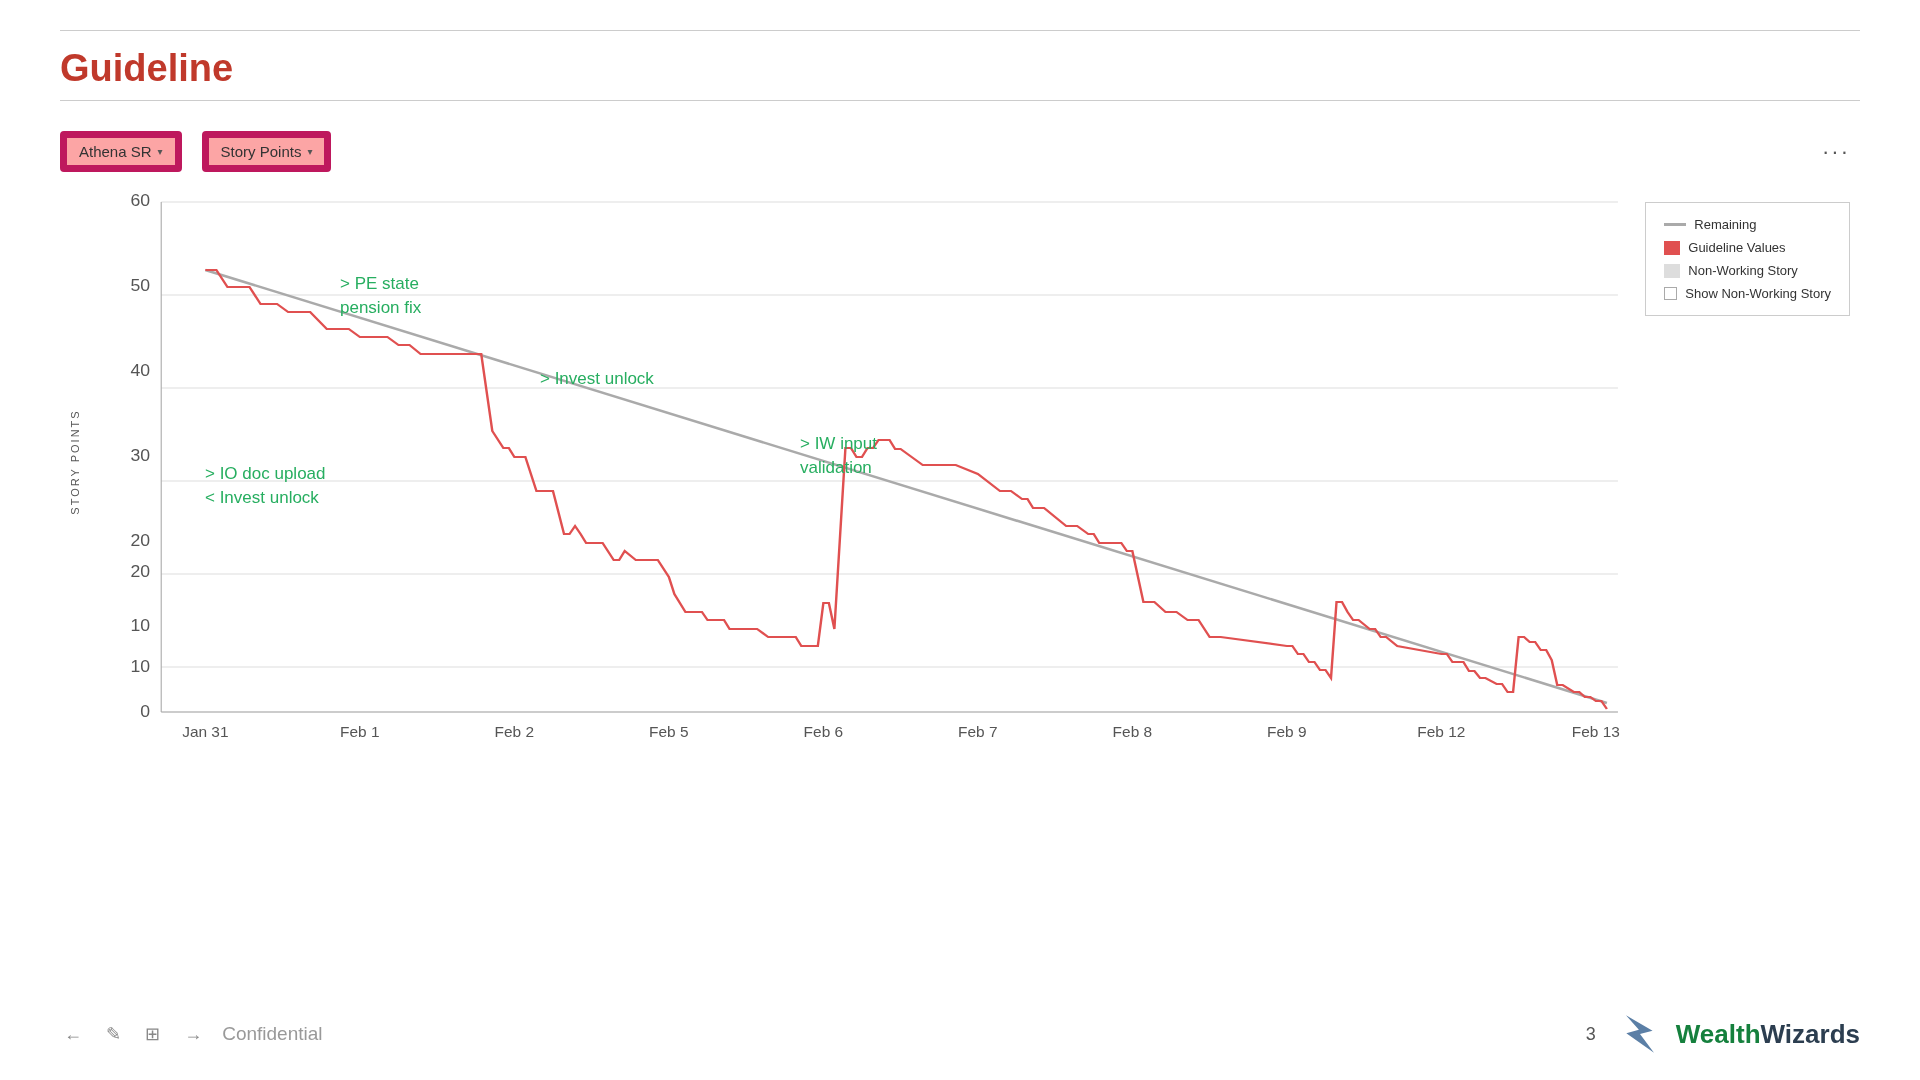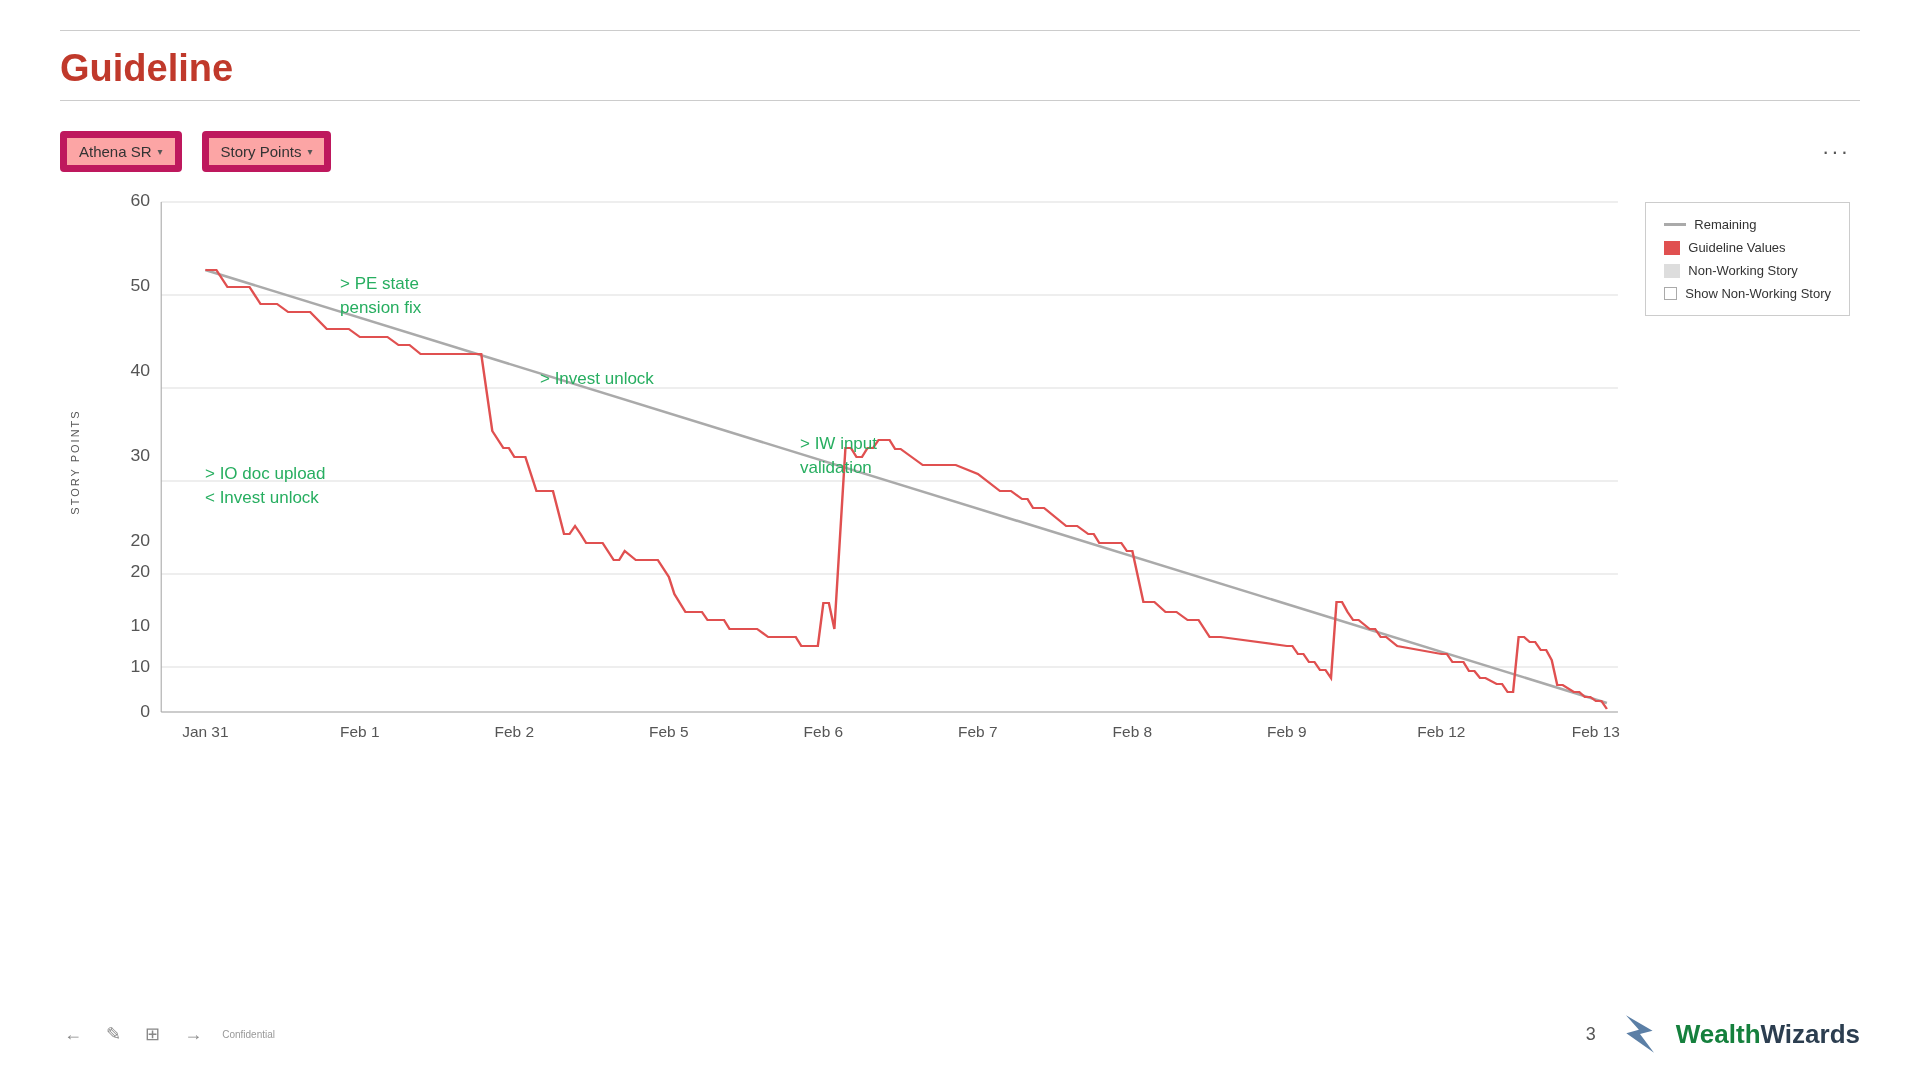--- a/index.html
+++ b/index.html
@@ -163,21 +163,21 @@
       position: absolute;
       bottom: 20px;
       left: 60px;
       right: 60px;
       display: flex;
       align-items: center;
       justify-content: space-between;
     }
 
     .confidential-text {
-      font-size: 10px;
+      font-size: 19px;
       color: #999;
     }
 
     .logo-area {
       display: flex;
       align-items: center;
       gap: 10px;
     }
 
     .page-num {

